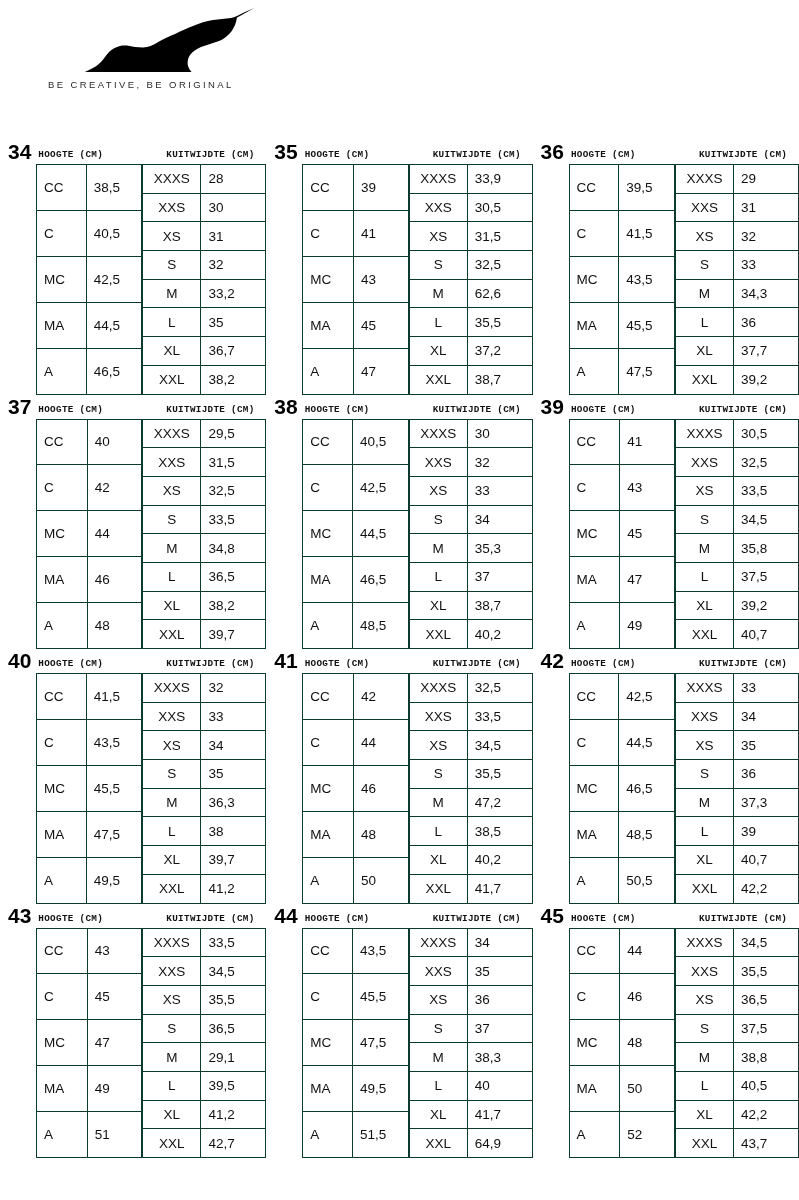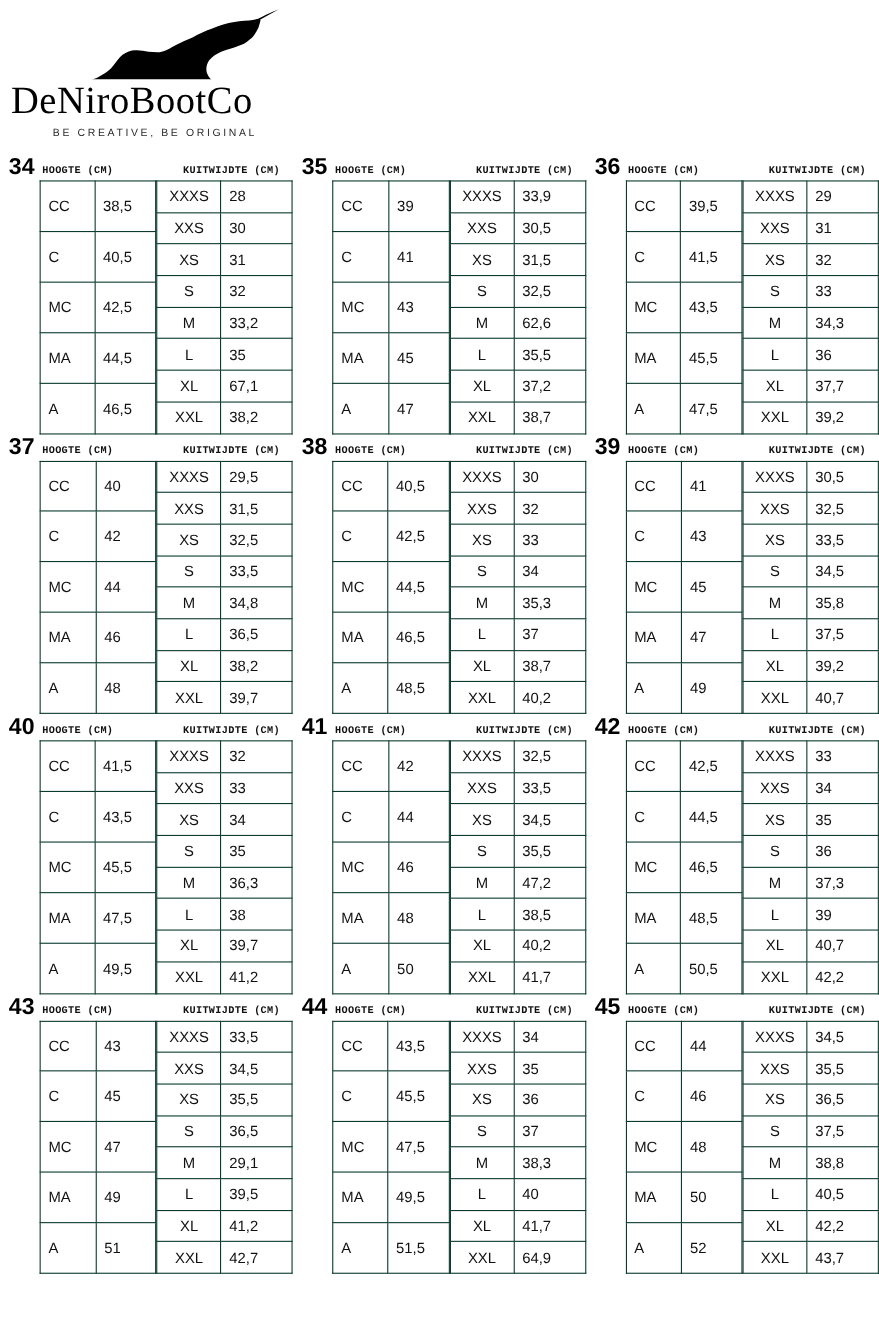--- a/index.html
+++ b/index.html
@@ -128,21 +128,20 @@
 <body>
 
 <div id="page">
 
   <div class="logo-block">
     <div class="horse-wrap">
       <svg width="230" height="68" viewBox="0 0 230 68" xmlns="http://www.w3.org/2000/svg">
         <path fill="#000000" d="M196 3c-3 2-7 3-11 5-5 2-9 5-14 6-6 1-12 1-18 2-7 1-13 3-20 6-6 2-12 5-18 8-5 2-10 4-15 7-4 2-8 5-13 6-4 1-8 0-12 0-5-1-10-2-15-1-4 1-8 3-11 6-3 3-5 7-8 10-3 3-6 5-10 7-3 2-7 3-10 5-2 1-5 3-6 5-1 2 0 4 1 5 1-2 2-4 4-5 2-2 5-3 8-4 2 0 3 1 3 3 0 3-2 5-3 7-2 3-5 5-7 8-2 2-4 5-4 8 0 2 1 4 3 4 1-3 2-6 4-8 2-3 5-5 8-7 2-1 4-3 6-3 2 0 2 2 2 3 0 3-2 5-3 7-2 3-4 7-5 11-1 3-1 7 1 9 2-3 2-7 3-10 2-4 4-8 7-11 2-3 6-5 9-7 4-2 8-4 12-3 3 1 5 3 6 5 2 3 2 7 3 10 1 4 3 8 6 11 2 2 5 4 8 5-2-3-5-6-6-10-2-4-2-8-2-12 0-3 1-6 3-8 2-2 5-3 8-3 4 0 8 2 11 4 3 2 5 5 8 7 3 2 7 3 10 2-3-1-6-3-8-6-2-2-4-5-4-8 0-3 2-5 4-6 3-1 6-1 9 0 5 1 9 4 14 5 4 1 9 1 13-1 3-1 6-3 8-6-3 1-6 2-10 2-4 0-8-1-11-3-3-2-5-5-6-8-1-4 0-8 2-11 3-4 7-6 11-8 5-2 10-3 15-5 4-1 8-3 11-6 4-3 6-7 8-11 1-3 2-6 2-9-2 2-4 4-6 5z"></path>
       </svg>
     </div>
-    <div class="brand-name">DeNiroBootCo</div>
     <div class="brand-tag">BE CREATIVE, BE ORIGINAL</div>
   </div>
 
   <div class="grid" id="grid">
       <div class="row">
         <div class="cell">
           <div class="size-head">
             <div class="size-num">34</div>
             <div class="col-heads">
               <div class="col-head h1">HOOGTE (CM)</div>
@@ -195,21 +194,21 @@
                 <tr>
                   <td class="lbl-r">M</td>
                   <td class="val-r">33,2</td>
                 </tr>
                 <tr>
                   <td class="lbl-r">L</td>
                   <td class="val-r">35</td>
                 </tr>
                 <tr>
                   <td class="lbl-r">XL</td>
-                  <td class="val-r">67,1</td>
+                  <td class="val-r">36,7</td>
                 </tr>
                 <tr>
                   <td class="lbl-r">XXL</td>
                   <td class="val-r">38,2</td>
                 </tr>
               </tbody>
             </table>
           </div>
         </div>
         <div class="cell">

